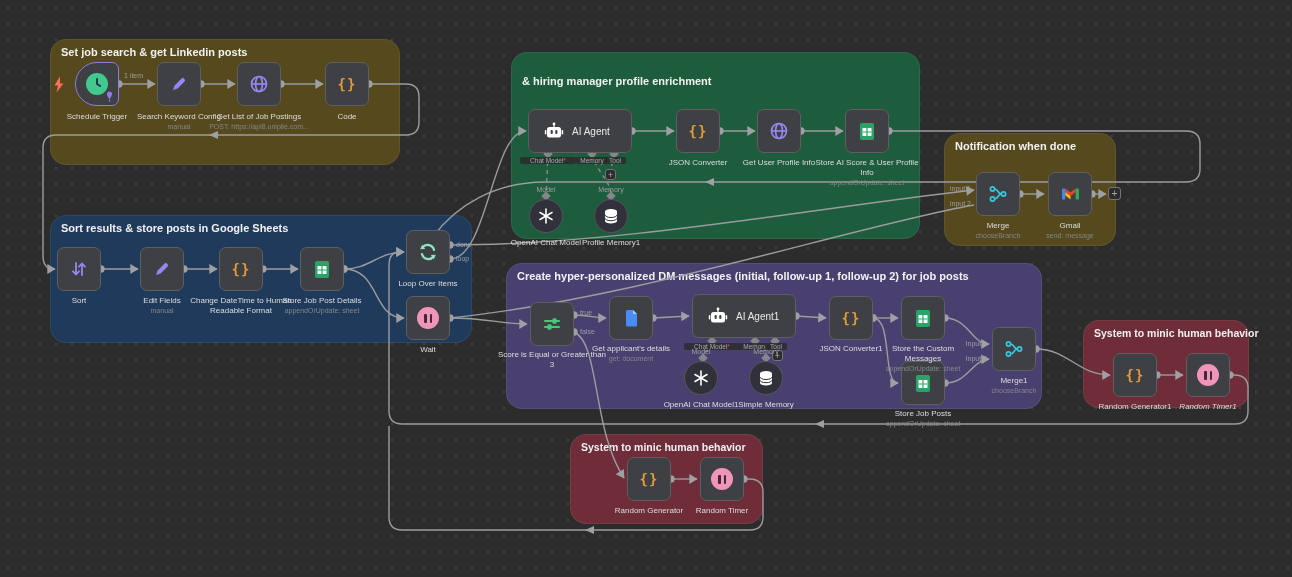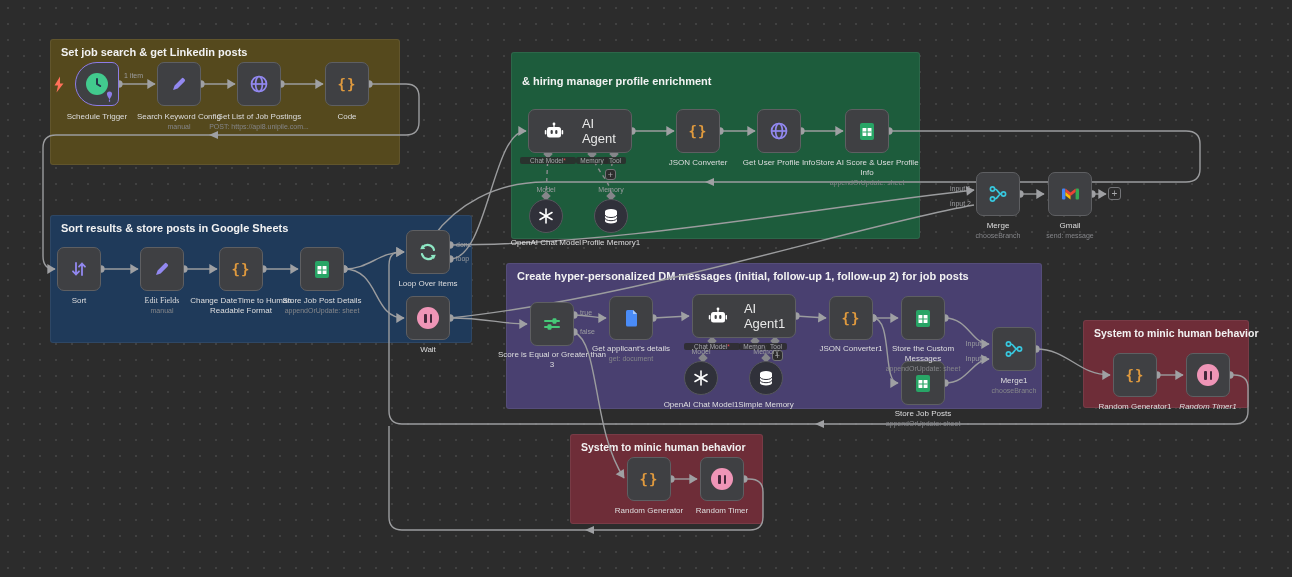--- a/index.html
+++ b/index.html
@@ -4,36 +4,36 @@
 <style>
   * { margin:0; padding:0; box-sizing:border-box; }
   html,body { background:#1f1f1f; }
   #canvas {
     position:relative; width:1292px; height:577px; overflow:hidden;
     background-color:#2c2c2c;
     background-image:radial-gradient(circle, #414141 1px, transparent 1.3px);
     background-size:16px 16px;
     font-family:"Liberation Sans", sans-serif;
   }
-  .grp { position:absolute; border-radius:3px; border:1px solid rgba(255,255,255,0.07); z-index:1; }
+  .grp { position:absolute; border-radius:16px; border:1px solid rgba(255,255,255,0.07); z-index:1; }
   .grp-title { position:absolute; left:10px; top:6px; font-size:11px; font-weight:bold; color:#f2f2f2; white-space:nowrap; z-index:2; }
   .grp-title.l2 { top:22px; }
   #wires { position:absolute; left:0; top:0; z-index:3; }
   .wire { fill:none; stroke:#9b9c9e; stroke-width:1.4; }
   .wire.dashed { stroke-dasharray:4,4; stroke:#8a8b8e; }
   .dirarrow { fill:#9fa0a3; }
   .node {
     position:absolute; width:44px; height:44px; background:#3f4043;
     border:1.5px solid #5e5f62; border-radius:7px; z-index:4;
     display:flex; align-items:center; justify-content:center;
   }
   .node.trigger { border-radius:22px 7px 7px 22px; border-color:#8d7ce6; }
   .node.wide { width:104px; justify-content:flex-start; padding-left:14px; gap:7px; }
   .node.circle { width:34px; height:34px; border-radius:50%; background:#30313a; border-color:#55565c; }
-  .agent-label { font-size:13px; color:#e8e8e8;margin-left:10px; }
+  .agent-label { font-size:10px; color:#e8e8e8; }
   .nlabel { position:absolute; text-align:center; font-size:8px; line-height:1.25; color:#dededf; z-index:5; }
   .nsub { position:absolute; text-align:center; font-size:7px; color:#85868a; z-index:5; }
   .elabel { position:absolute; font-size:7px; color:#9d9ea1; z-index:5; white-space:nowrap; }
   .portlabel { position:absolute; font-size:6.5px; color:#a7a8ab; z-index:5; text-align:center;
     background:rgba(44,44,44,0.85); border-radius:2px; padding:0 2px; white-space:nowrap; }
   .req { color:#e5484d; }
   .plusbox { position:absolute; border:1px solid #737477; border-radius:3px; background:#2c2c2c;
     color:#a7a8ab; text-align:center; z-index:5; font-size:9px; line-height:10px; }
   .icon-circle { width:22px; height:22px; border-radius:50%; display:flex; align-items:center; justify-content:center; }
   .braces { font-family:"DejaVu Sans Mono", monospace; font-weight:bold; font-size:14px; color:#e09a3e; letter-spacing:1px; }
@@ -44,20 +44,23 @@
 </head>
 <body>
 
 <div id="canvas">
 
   <div class="grp" style="left: 50px; top: 39px; width: 350px; height: 126px; background-color: rgb(85, 73, 29);">
     <div class="grp-title">Set job search &amp; get Linkedin posts</div>
   </div>
   <div class="grp" style="left: 511px; top: 52px; width: 409px; height: 187px; background-color: rgb(29, 92, 60);">
     <div class="grp-title l2">&amp; hiring manager profile enrichment</div>
+  </div>
+  <div class="grp" style="left: 944px; top: 133px; width: 172px; height: 113px; background-color: rgb(85, 73, 29);">
+    <div class="grp-title">Notification when done</div>
   </div>
   <div class="grp" style="left: 50px; top: 215px; width: 422px; height: 128px; background-color: rgb(31, 58, 90);">
     <div class="grp-title">Sort results &amp; store posts in Google Sheets</div>
   </div>
   <div class="grp" style="left: 506px; top: 263px; width: 536px; height: 146px; background-color: rgb(73, 64, 112);">
     <div class="grp-title">Create hyper-personalized DM messages (initial, follow-up 1, follow-up 2) for job posts</div>
   </div>
   <div class="grp" style="left: 1083px; top: 320px; width: 166px; height: 88px; background-color: rgb(110, 45, 56);">
     <div class="grp-title" style="font-size:10.5px;">System to minic human behavior</div>
   </div>
@@ -173,21 +176,21 @@
         </g>
       </svg>
   </div>
   <div class="nlabel" style="left:19px;top:296px;width:120px;">Sort</div>
 
   <div class="node" style="left:140px;top:247px;">
     <svg width="18" height="18">
         <path d="M3 15 L4.6 10.4 L11.6 3.4 Q12.7 2.3 13.8 3.4 L14.6 4.2 Q15.7 5.3 14.6 6.4 L7.6 13.4 L3 15 Z" fill="#9288f0"></path>
       </svg>
   </div>
-  <div class="nlabel" style="left:102px;top:296px;width:120px;font-family:Liberation Serif, serif;">Edit Fields</div>
+  <div class="nlabel" style="left:102px;top:296px;width:120px;">Edit Fields</div>
   <div class="nsub" style="left:102px;top:307px;width:120px;">manual</div>
 
   <div class="node" style="left:219px;top:247px;">
     <span class="braces">{}</span>
   </div>
   <div class="nlabel" style="left:189px;top:296px;width:104px;">Change DateTime to Human Readable Format</div>
 
   <div class="node" style="left:300px;top:247px;">
     <svg width="16" height="19">
         <rect x="1" y="1" width="14" height="17" rx="2" fill="#28a566"></rect>

